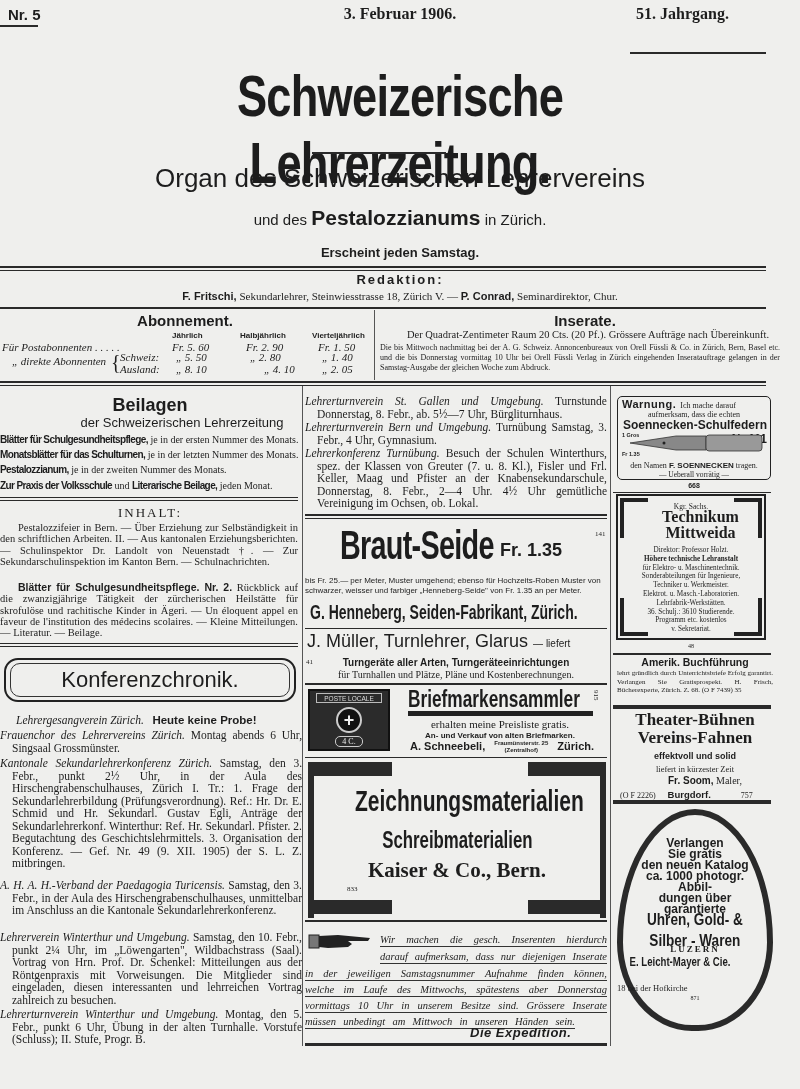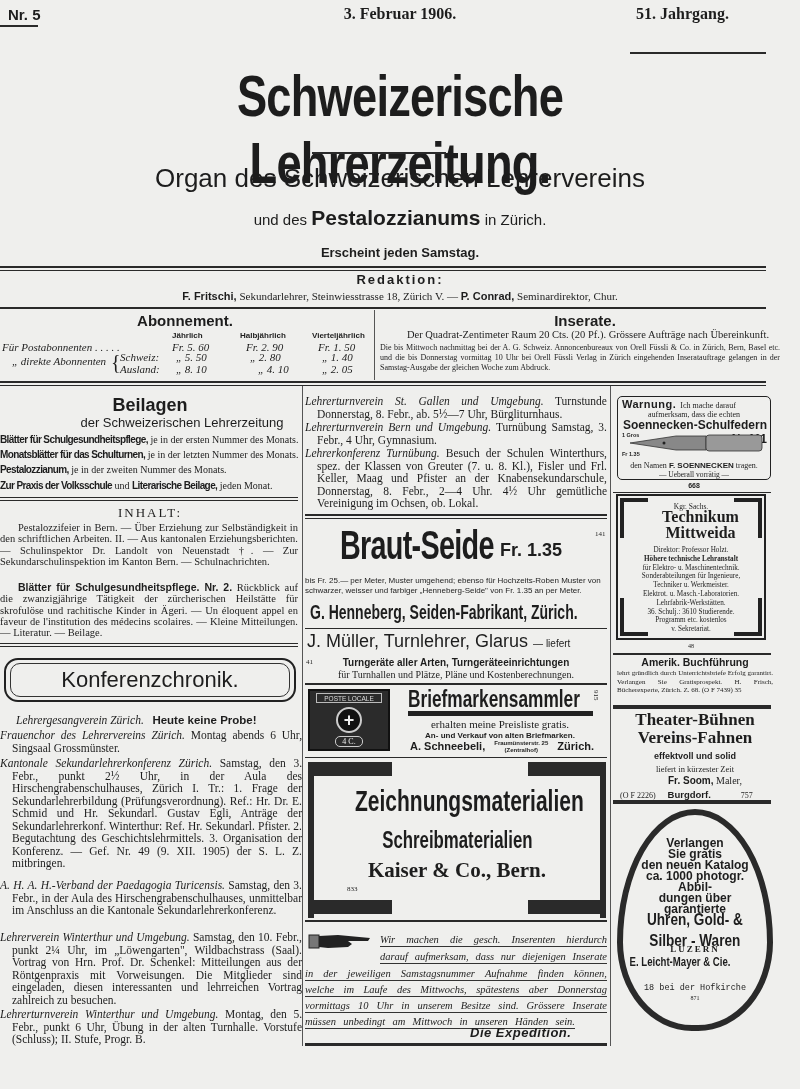--- a/index.html
+++ b/index.html
@@ -129,21 +129,21 @@
   #theater4 b { font-family: "Liberation Sans", sans-serif; padding-left: 20px; }
   #theater5 { left: 620px; top: 789px; width: 150px; font-size: 8px; white-space: nowrap; }
   #theater5 .bd { font-family: "Liberation Sans", sans-serif; font-weight: bold; font-size: 9.5px; margin-left: 12px; margin-right: 30px; }
 
   #egg { left: 617px; top: 809px; width: 156px; height: 222px; border: 6px solid #2a2a2a; border-radius: 50% 50% 48% 48% / 60% 60% 40% 40%; }
   #egg-body { left: 630px; top: 838px; width: 130px; text-align: center; font-family: "Liberation Sans", sans-serif; font-weight: bold; font-size: 12px; line-height: 11px; }
   #egg-big { left: 617px; top: 909px; width: 156px; text-align: center; font-family: "Liberation Sans", sans-serif; font-weight: bold; font-size: 17px; line-height: 21px; }
   #egg-big span, #egg-firm span { display: inline-block; transform: scaleX(0.8); white-space: nowrap; }
   #egg-firm { left: 617px; top: 955px; width: 156px; text-align: left; font-family: "Liberation Sans", sans-serif; font-weight: bold; font-size: 12px; }
   #egg-city { left: 617px; top: 944px; width: 156px; text-align: center; font-size: 9px; font-weight: bold; letter-spacing: 2px; }
-  #egg-addr { left: 617px; top: 983px; width: 156px; text-align: center; font-size: 8.5px; font-family: Liberation Mono, monospace; }
+  #egg-addr { left: 617px; top: 983px; width: 156px; font-size: 8.5px; }
   #egg-num { left: 617px; top: 995px; width: 156px; text-align: center; font-size: 6px; }
 </style>
 </head>
 <body>
 
 <div class="abs cond" id="nr">Nr. 5</div>
 <div class="rule" style="left:0;top:25px;width:38px;height:2px;"></div>
 <div class="abs bold" id="date">3. Februar 1906.</div>
 <div class="abs bold" id="jahrgang">51. Jahrgang.</div>
 <div class="rule" style="left:630px;top:52px;width:136px;height:2px;"></div>
@@ -182,21 +182,21 @@
 <div class="abs abo-row" style="left:120px;top:351px;">Schweiz:</div>
 <div class="abs abo-row" style="left:120px;top:363px;">Ausland:</div>
 
 <div class="abs abo-row" style="left:172px;top:341px;">Fr. 5. 60</div>
 <div class="abs abo-row" style="left:246px;top:341px;">Fr. 2. 90</div>
 <div class="abs abo-row" style="left:318px;top:341px;">Fr. 1. 50</div>
 <div class="abs abo-row" style="left:176px;top:351px;">„ 5. 50</div>
 <div class="abs abo-row" style="left:250px;top:351px;">„ 2. 80</div>
 <div class="abs abo-row" style="left:322px;top:351px;">„ 1. 40</div>
 <div class="abs abo-row" style="left:176px;top:363px;">„ 8. 10</div>
-<div class="abs abo-row" style="left:258px;top:363px;">„ 4. 10</div>
+<div class="abs abo-row" style="left:264px;top:363px;">„ 4. 10</div>
 <div class="abs abo-row" style="left:322px;top:363px;">„ 2. 05</div>
 
 <div class="thinrule" style="left:374px;top:310px;width:1px;height:70px;"></div>
 
 <div class="abs" id="ins-title">Inserate.</div>
 <div class="abs" id="ins-line1">Der Quadrat-Zentimeter Raum 20 Cts. (20 Pf.). Grössere Aufträge nach Übereinkunft.</div>
 <div class="abs" id="ins-small">Die bis Mittwoch nachmittag bei der A. G. Schweiz. Annoncenbureaux von Orell Füssli &amp; Co. in Zürich, Bern, Basel etc. und die bis Donnerstag vormittag 10 Uhr bei Orell Füssli Verlag in Zürich eingehenden Inseratauftrage gelangen in der Samstag-Ausgabe der gleichen Woche zum Abdruck.</div>
 
 <div class="rule" style="left:0;top:381px;width:766px;height:2px;"></div>
 <div class="rule" style="left:0;top:385px;width:766px;height:1px;"></div>

